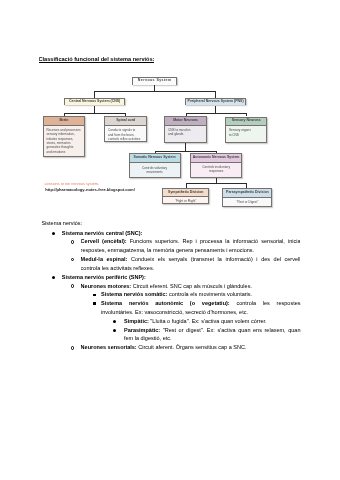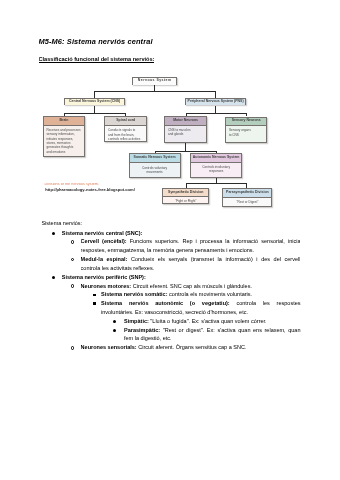--- a/index.html
+++ b/index.html
@@ -23,21 +23,20 @@
 .tx{-webkit-mask-image:linear-gradient(#000,#000);position:absolute;line-height:8.6px;}
 .para{-webkit-mask-image:linear-gradient(#000,#000);position:absolute;text-align:justify;}
 .para:last-child{}
 .bul{position:absolute;}
 .b{font-weight:bold;}
 </style>
 </head>
 <body>
 
 <div class="page">
-  <div class="title">M5-M6: Sistema nerviós central</div>
   <div class="subtitle">Classificació funcional del sistema nerviós:</div>
   <div class="diagram" id="diagram">
       <div class="dbox" style="left: 90.6px; top: 2.5px; width: 45.8px; height: 8.7px; background: rgb(251, 251, 251); border-color: rgb(117, 113, 110);">
         <div class="dhead" style="height: 7.2px; background: rgb(251, 251, 251); box-sizing: border-box; display: flex; align-items: center; justify-content: center; padding: 0px; letter-spacing: 0.45px; text-indent: 0.45px;">Nervous System</div>
       </div>
       <div class="dbox" style="left: 22.8px; top: 23.8px; width: 61.7px; height: 7.7px; background: rgb(251, 245, 220); border-color: rgb(117, 113, 110);">
         <div class="dhead" style="height: 6.2px; background: rgb(251, 245, 220); box-sizing: border-box; display: flex; align-items: center; justify-content: center; padding: 0px;">Central Nervous System (CNS)</div>
       </div>
       <div class="dbox" style="left: 143.9px; top: 23.8px; width: 61.4px; height: 7.7px; background: rgb(213, 227, 236); border-color: rgb(117, 113, 110);">
         <div class="dhead" style="height: 6.2px; background: rgb(213, 227, 236); box-sizing: border-box; display: flex; align-items: center; justify-content: center; padding: 0px;">Peripheral Nervous System (PNS)</div>

